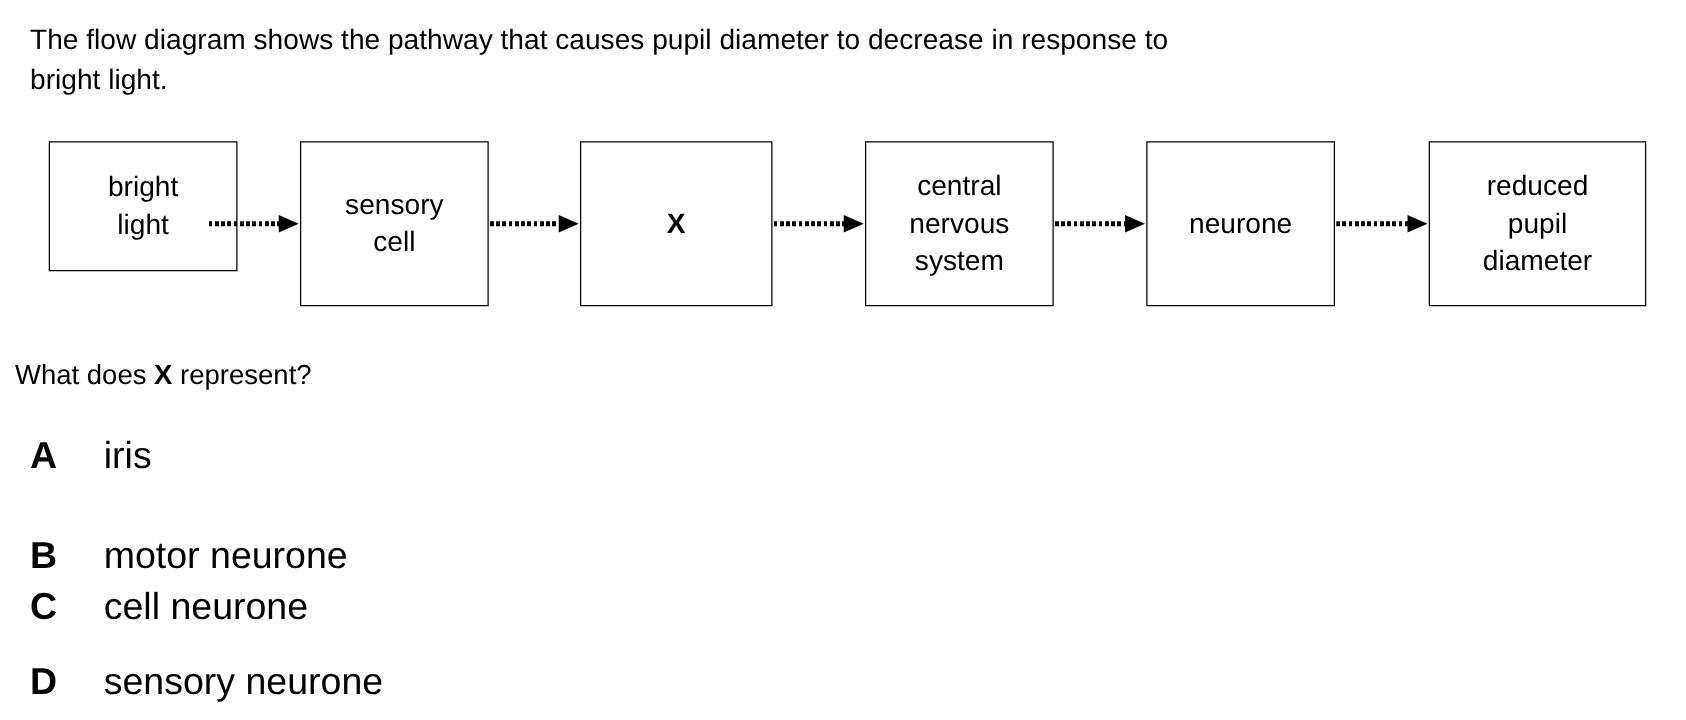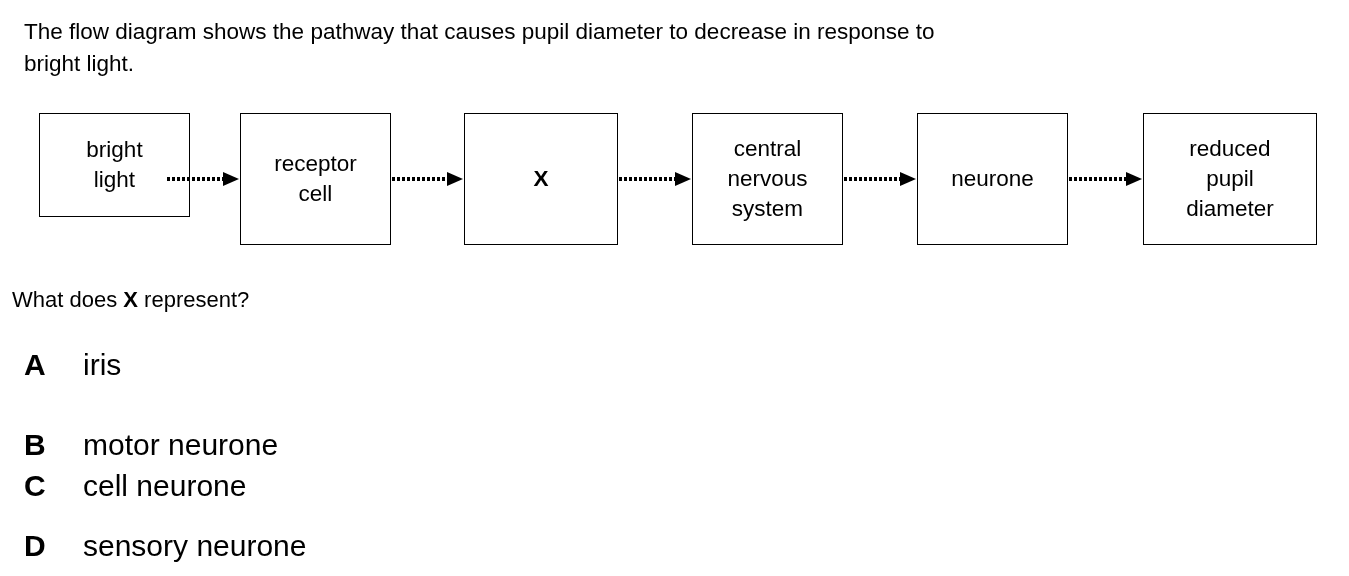--- a/index.html
+++ b/index.html
@@ -117,21 +117,21 @@
 
 <div id="flow">
     <div class="fbox" style="left: 15px; top: 113px; width: 151px; height: 104px; border-color: rgb(0, 0, 0); margin-left: 24px;">
       <div>
         <div>bright</div>
         <div>light</div>
       </div>
     </div>
     <div class="fbox" style="left: 240px; top: 113px; width: 151px; height: 132px; border-color: rgb(0, 0, 0);">
       <div>
-        <div>receptor</div>
+        <div>sensory</div>
         <div>cell</div>
       </div>
     </div>
     <div class="fbox bold" style="left: 464px; top: 113px; width: 154px; height: 132px; border-color: rgb(0, 0, 0);">
       <div>
         <div>X</div>
       </div>
     </div>
     <div class="fbox" style="left: 692px; top: 113px; width: 151px; height: 132px; border-color: rgb(0, 0, 0);">
       <div>

